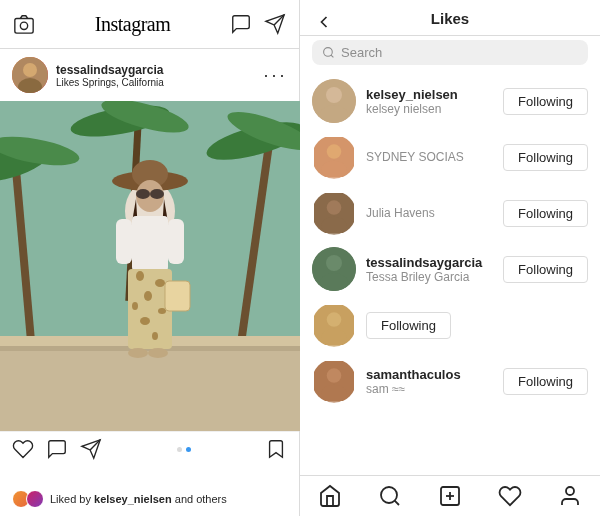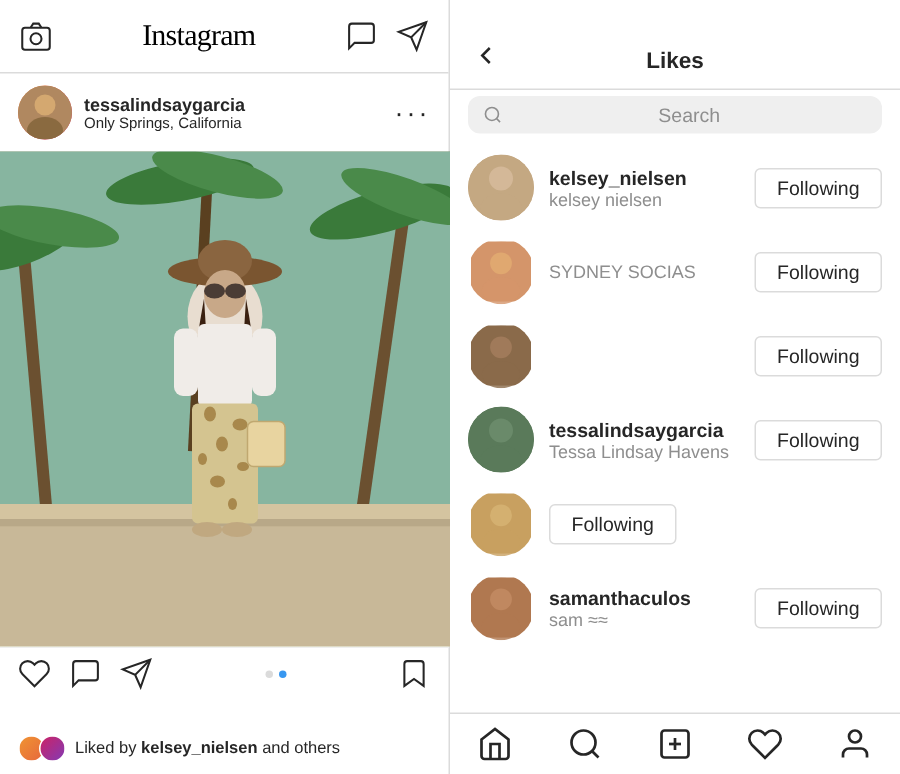--- a/index.html
+++ b/index.html
@@ -214,24 +214,24 @@
     .right-panel {
       width: 300px;
       height: 516px;
       display: flex;
       flex-direction: column;
       background: #fff;
     }
 
     .likes-header {
       display: flex;
-      align-items: flex-end;
+      align-items: flex-start;
       padding: 10px 12px;
       border-bottom: 1px solid #dbdbdb;
-      height: 60px;
+      height: 36px;
       position: relative;
     }
 
     .back-button {
       cursor: pointer;
       display: flex;
       align-items: center;
       justify-content: center;
       width: 24px;
       height: 24px;
@@ -273,21 +273,20 @@
       font-size: 12px;
     }
 
     .search-input {
       background: transparent;
       border: none;
       outline: none;
       font-size: 13px;
       color: #0f172a;
       width: 100%;
-      text-align: center;
     }
 
     .search-input::placeholder {
       color: #8e8e8e;
     }
 
     .likes-list {
       flex: 1;
       overflow-y: auto;
     }
@@ -405,21 +404,21 @@
     <div class="post-header-left">
       <div class="avatar-circle" style="background: linear-gradient(135deg, #f09433, #e6683c, #dc2743, #cc2366);">
         <svg width="36" height="36" viewBox="0 0 36 36">
           <rect width="36" height="36" fill="#b08860"></rect>
           <ellipse cx="18" cy="13" rx="7" ry="7" fill="#d4a870"></ellipse>
           <ellipse cx="18" cy="30" rx="12" ry="9" fill="#8a6a40"></ellipse>
         </svg>
       </div>
       <div class="post-user-info">
         <span class="post-username">tessalindsaygarcia</span>
-        <span class="post-location">Only Springs, California</span>
+        <span class="post-location">Likes Springs, California</span>
       </div>
     </div>
     <div class="three-dots">···</div>
   </div>
 
   <div class="post-image">
     <svg width="300" height="330" viewBox="0 0 300 330" xmlns="http://www.w3.org/2000/svg">
 
       <rect width="300" height="330" fill="#87b5a0"></rect>
 
@@ -606,36 +605,37 @@
       <div class="like-avatar">
         <div class="like-avatar-inner" style="background: linear-gradient(135deg, #8a6a4a, #a07a5a); border: 2px solid #fff; outline: 2px solid #e1306c; outline-offset: 1px;">
           <svg width="44" height="44" viewBox="0 0 44 44">
             <rect width="44" height="44" fill="#8a6a4a"></rect>
             <ellipse cx="22" cy="16" rx="8" ry="8" fill="#a07a5a"></ellipse>
             <ellipse cx="22" cy="36" rx="14" ry="10" fill="#8a6a4a" opacity="0.8"></ellipse>
           </svg>
         </div>
       </div>
       <div class="like-user-info">
+        <div class="like-display-name">Julia Havens</div>
       </div>
       <button class="follow-btn">Following</button>
     </div>
       <div class="like-item">
       <div class="like-avatar">
         <div class="like-avatar-inner" style="background: linear-gradient(135deg, #5a7a5a, #6a8a6a); ">
           <svg width="44" height="44" viewBox="0 0 44 44">
             <rect width="44" height="44" fill="#5a7a5a"></rect>
             <ellipse cx="22" cy="16" rx="8" ry="8" fill="#6a8a6a"></ellipse>
             <ellipse cx="22" cy="36" rx="14" ry="10" fill="#5a7a5a" opacity="0.8"></ellipse>
           </svg>
         </div>
       </div>
       <div class="like-user-info">
         <div class="like-username">tessalindsaygarcia</div>
-        <div class="like-display-name">Tessa Lindsay Havens</div>
+        <div class="like-display-name">Tessa Briley Garcia</div>
       </div>
       <button class="follow-btn">Following</button>
     </div>
       <div class="like-item">
       <div class="like-avatar">
         <div class="like-avatar-inner" style="background: linear-gradient(135deg, #c8a060, #d4b070); border: 2px solid #fff; outline: 2px solid #e1306c; outline-offset: 1px;">
           <svg width="44" height="44" viewBox="0 0 44 44">
             <rect width="44" height="44" fill="#c8a060"></rect>
             <ellipse cx="22" cy="16" rx="8" ry="8" fill="#d4b070"></ellipse>
             <ellipse cx="22" cy="36" rx="14" ry="10" fill="#c8a060" opacity="0.8"></ellipse>

